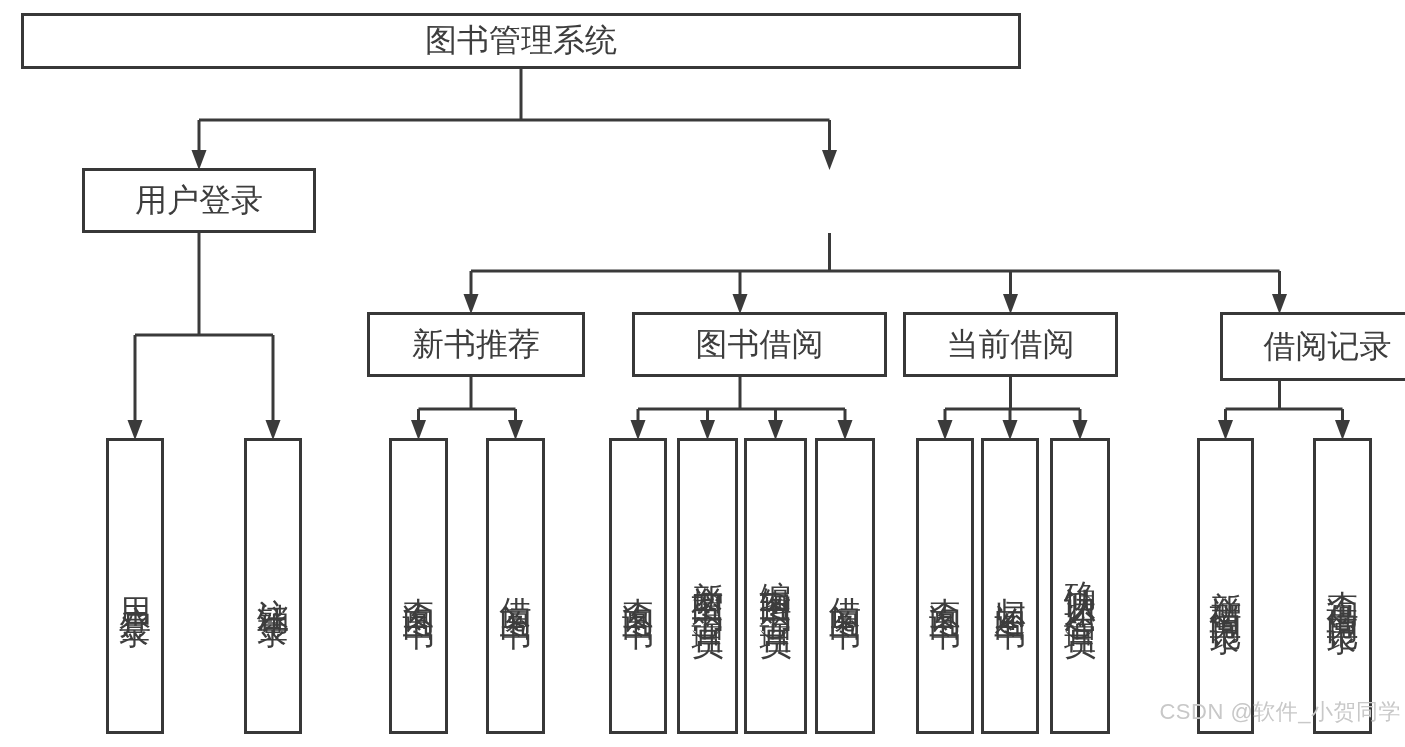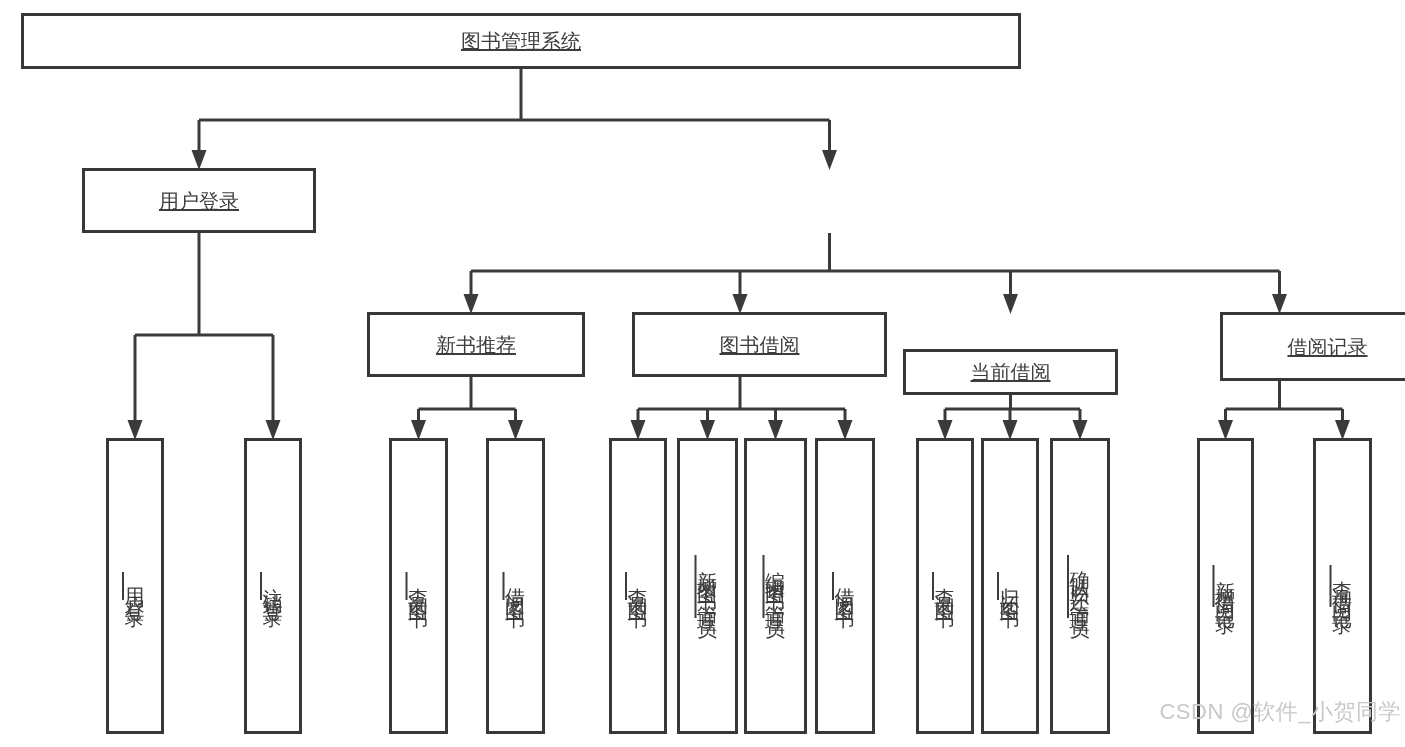--- a/index.html
+++ b/index.html
@@ -21,26 +21,25 @@
   .stage svg{position:absolute;left:0;top:0;z-index:0;}
   .node{
     position:absolute;
     box-sizing:border-box;
     background:var(--fill);
     border:3px solid var(--border);
     display:flex;
     align-items:center;
     justify-content:center;
     color:var(--text);
-    font-size:20px;
+    font-size:32px;
     line-height:1.1;
     z-index:1;
     text-align:center;
     white-space:nowrap;
-    text-decoration:underline;
   }
   .node.vertical .lbl{
     writing-mode:vertical-rl;
     text-orientation:mixed;
     letter-spacing:7px;
   }
   .watermark{
     position:absolute;
     right:4px;
     bottom:20px;
@@ -139,21 +138,21 @@
     </div>
     <div class="node vertical" style="left: 677px; top: 438px; width: 61px; height: 296px;">
       <span class="lbl">新增图书（管理员）</span>
     </div>
     <div class="node vertical" style="left: 744px; top: 438px; width: 63px; height: 296px;">
       <span class="lbl">编辑图书（管理员）</span>
     </div>
     <div class="node vertical" style="left: 815px; top: 438px; width: 60px; height: 296px;">
       <span class="lbl">借阅图书</span>
     </div>
-    <div class="node" style="left: 903px; top: 312px; width: 215px; height: 46px; margin-top: 37px;">
+    <div class="node" style="left: 903px; top: 312px; width: 215px; height: 65px;">
       <span class="lbl">当前借阅</span>
     </div>
     <div class="node vertical" style="left: 916px; top: 438px; width: 58px; height: 296px;">
       <span class="lbl">查询图书</span>
     </div>
     <div class="node vertical" style="left: 981px; top: 438px; width: 58px; height: 296px;">
       <span class="lbl">归还图书</span>
     </div>
     <div class="node vertical" style="left: 1050px; top: 438px; width: 60px; height: 296px;">
       <span class="lbl">确认归还（管理员）</span>

